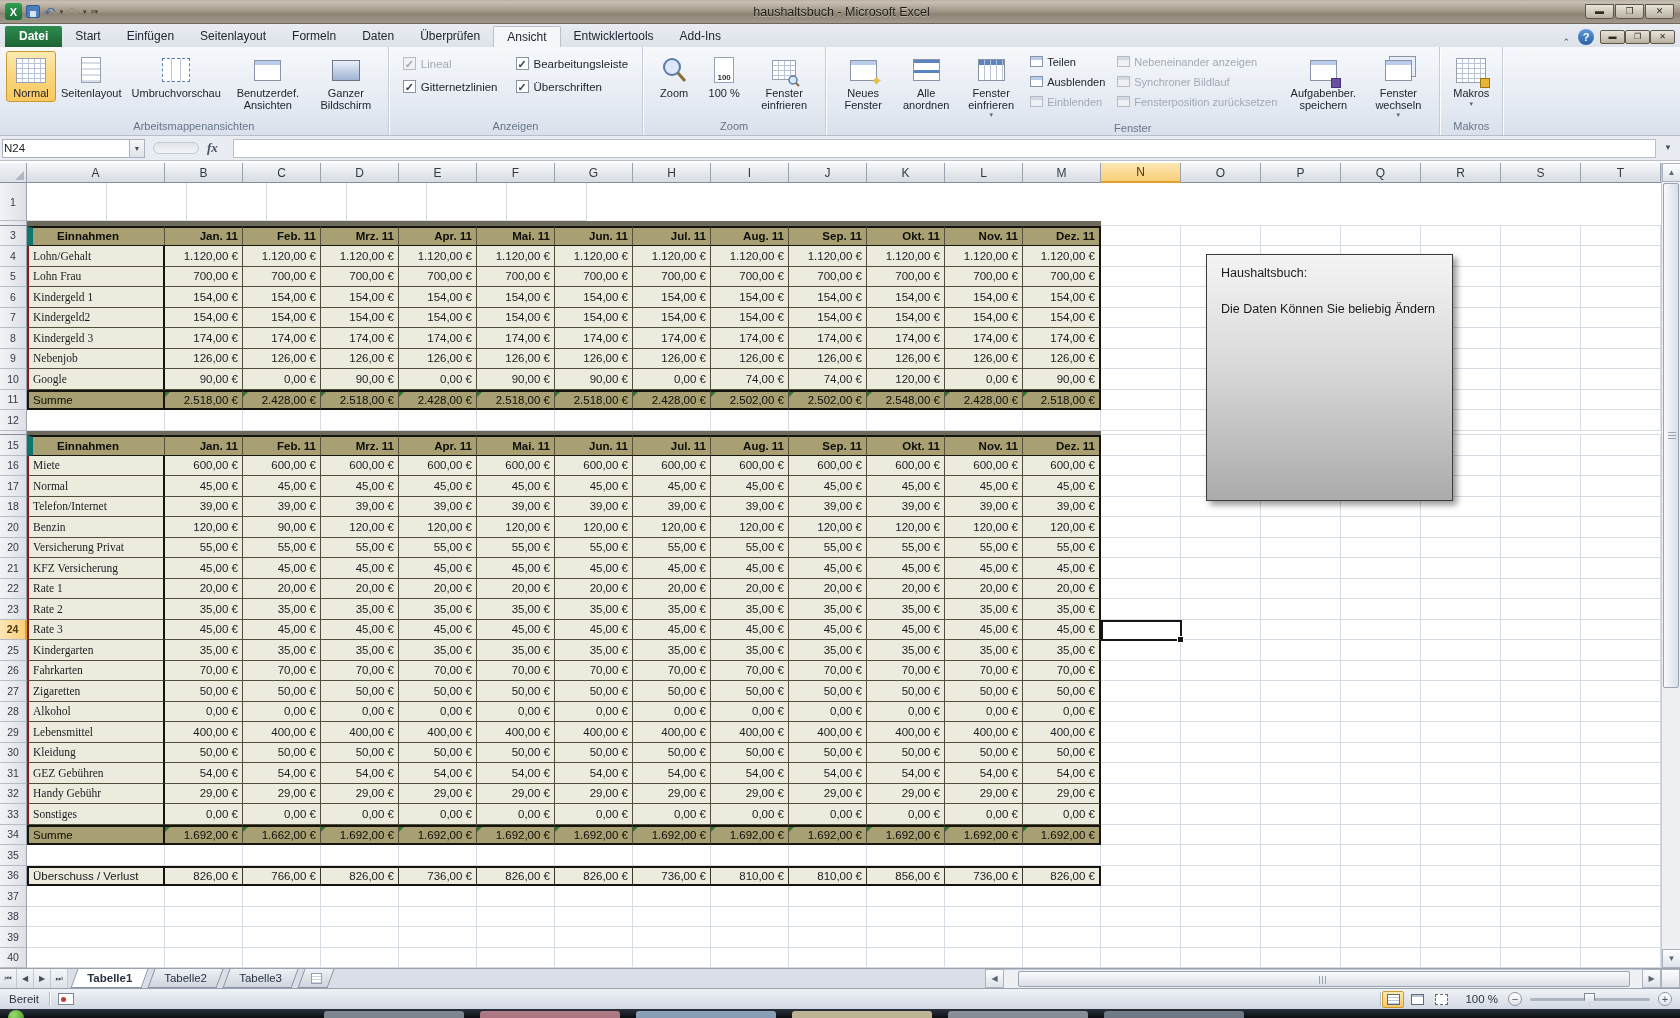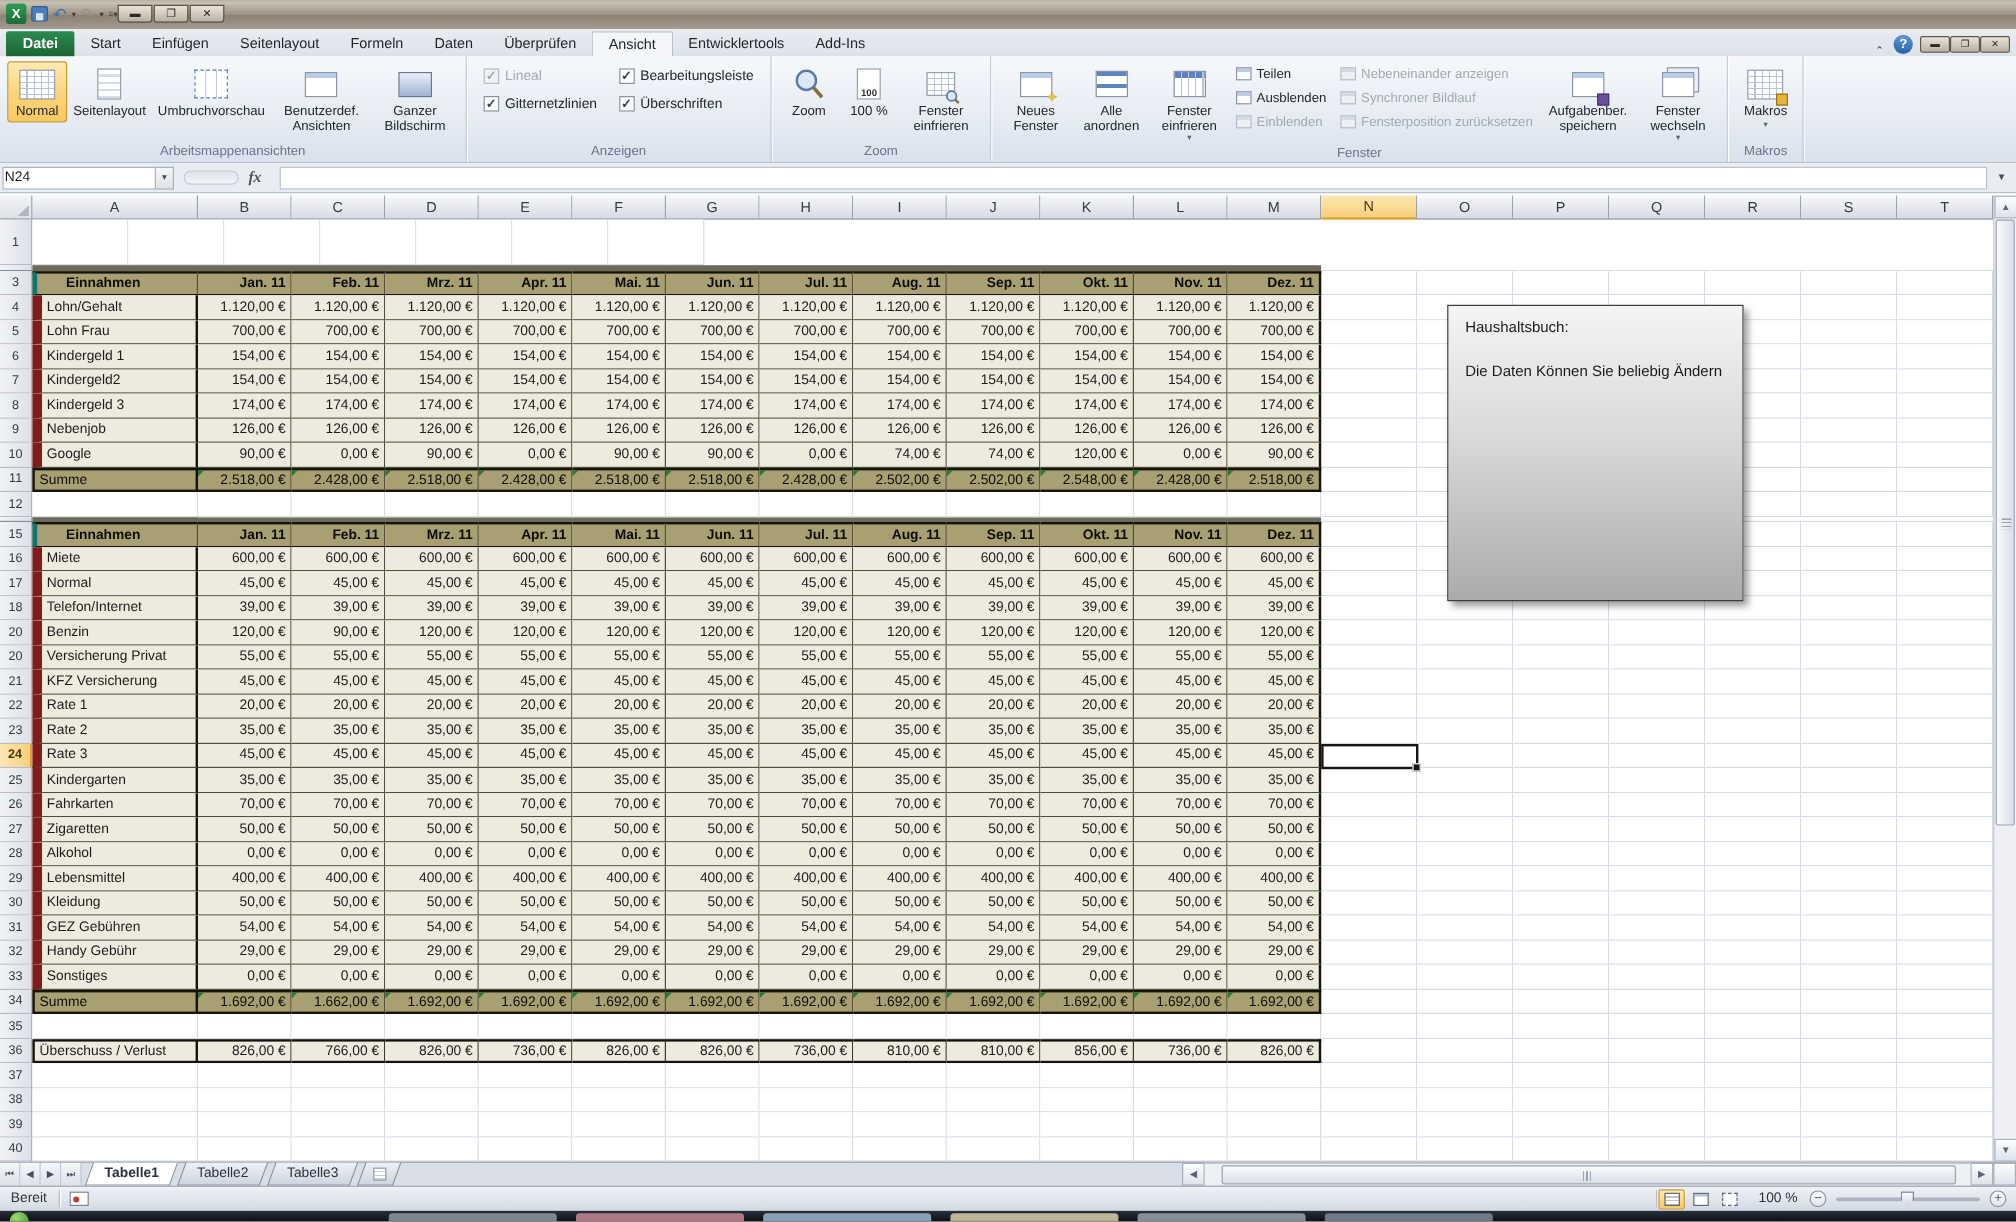--- a/index.html
+++ b/index.html
@@ -114,23 +114,23 @@
   .v{width:78px;font-size:11.5px;padding-right:4px;display:flex;align-items:center;justify-content:flex-end;position:relative;}
   .x{width:80px;background:#fff;border-right:1px solid #d6dbe4;border-bottom:1px solid #d6dbe4;}
   .tl{width:1074px;background:#e9e5d7;display:flex;align-items:center;justify-content:center;
     font-size:25px;font-weight:bold;color:#111;}
   .hid{width:1074px;background:#6e6a5b;}
   .hfill{flex:1 1 auto !important;background:#fff;border-bottom:1px solid #d6dbe4;}
   .t-hidden .g{border-bottom:1px solid #848d99;}
   .t-empty .a,.t-empty .v{background:#fff;border-right:1px solid #d6dbe4;border-bottom:1px solid #d6dbe4;}
   .t-head .a,.t-head .v{background:#a8a072;font-weight:bold;color:#0e0d08;
     border-top:2px solid #14130e;border-bottom:1px solid #14130e;border-right:1px solid #55513d;}
-  .t-head .a{border-left:4px solid #0f766e;padding-left:24px;}
+  .t-head .a{border-left:6px solid #0f766e;padding-left:24px;}
   .t-data .a,.t-data .v{background:#edeade;border-right:1px solid #514e3c;border-bottom:1px solid #514e3c;}
-  .t-data .a{border-left:8px solid #7f1d1d;border-right:2px solid #14130e;}
+  .t-data .a{border-left:2px solid #7f1d1d;border-right:2px solid #14130e;font-family:Liberation Serif, serif;}
   .t-sum .a,.t-sum .v{background:#a8a072;font-weight:normal;color:#0e0d08;
     border-top:2px solid #14130e;border-bottom:2px solid #14130e;border-right:1px solid #55513d;}
   .t-sum .a{border-left:2px solid #14130e;border-right:2px solid #14130e;}
   .t-sum .v::before{content:'';position:absolute;left:0;top:0;width:0;height:0;
     border-style:solid;border-width:5px 5px 0 0;border-color:#2a7a35 transparent transparent transparent;}
   .t-result .a,.t-result .v{background:#edeade;border-top:2px solid #14130e;border-bottom:2px solid #14130e;
     border-right:1px solid #3a382c;}
   .t-result .a{border-left:2px solid #14130e;border-right:2px solid #14130e;}
   .t-head>div:nth-child(14),.t-data>div:nth-child(14),.t-sum>div:nth-child(14),.t-result>div:nth-child(14)
     {border-right:2px solid #14130e;}
@@ -212,20 +212,21 @@
   <div id="titlebar">
     <div class="qat">
       <div class="appico">X</div>
       <div class="saveico"></div>
       <span class="undo">↶</span>
         <span class="qcaret">▾</span>
       <span class="redo">↷</span>
         <span class="qcaret">▾</span>
       <span class="qcaret">≡▾</span>
     </div>
+    <div id="win-title">haushaltsbuch - Microsoft Excel</div>
     <div class="winbtns">
       <div class="wbtn">▬</div>
       <div class="wbtn">❐</div>
       <div class="wbtn">✕</div>
     </div>
   </div>
 
   <div id="tabrow">
     <div class="ftab">Datei</div>
     <div class="rtab">Start</div>

